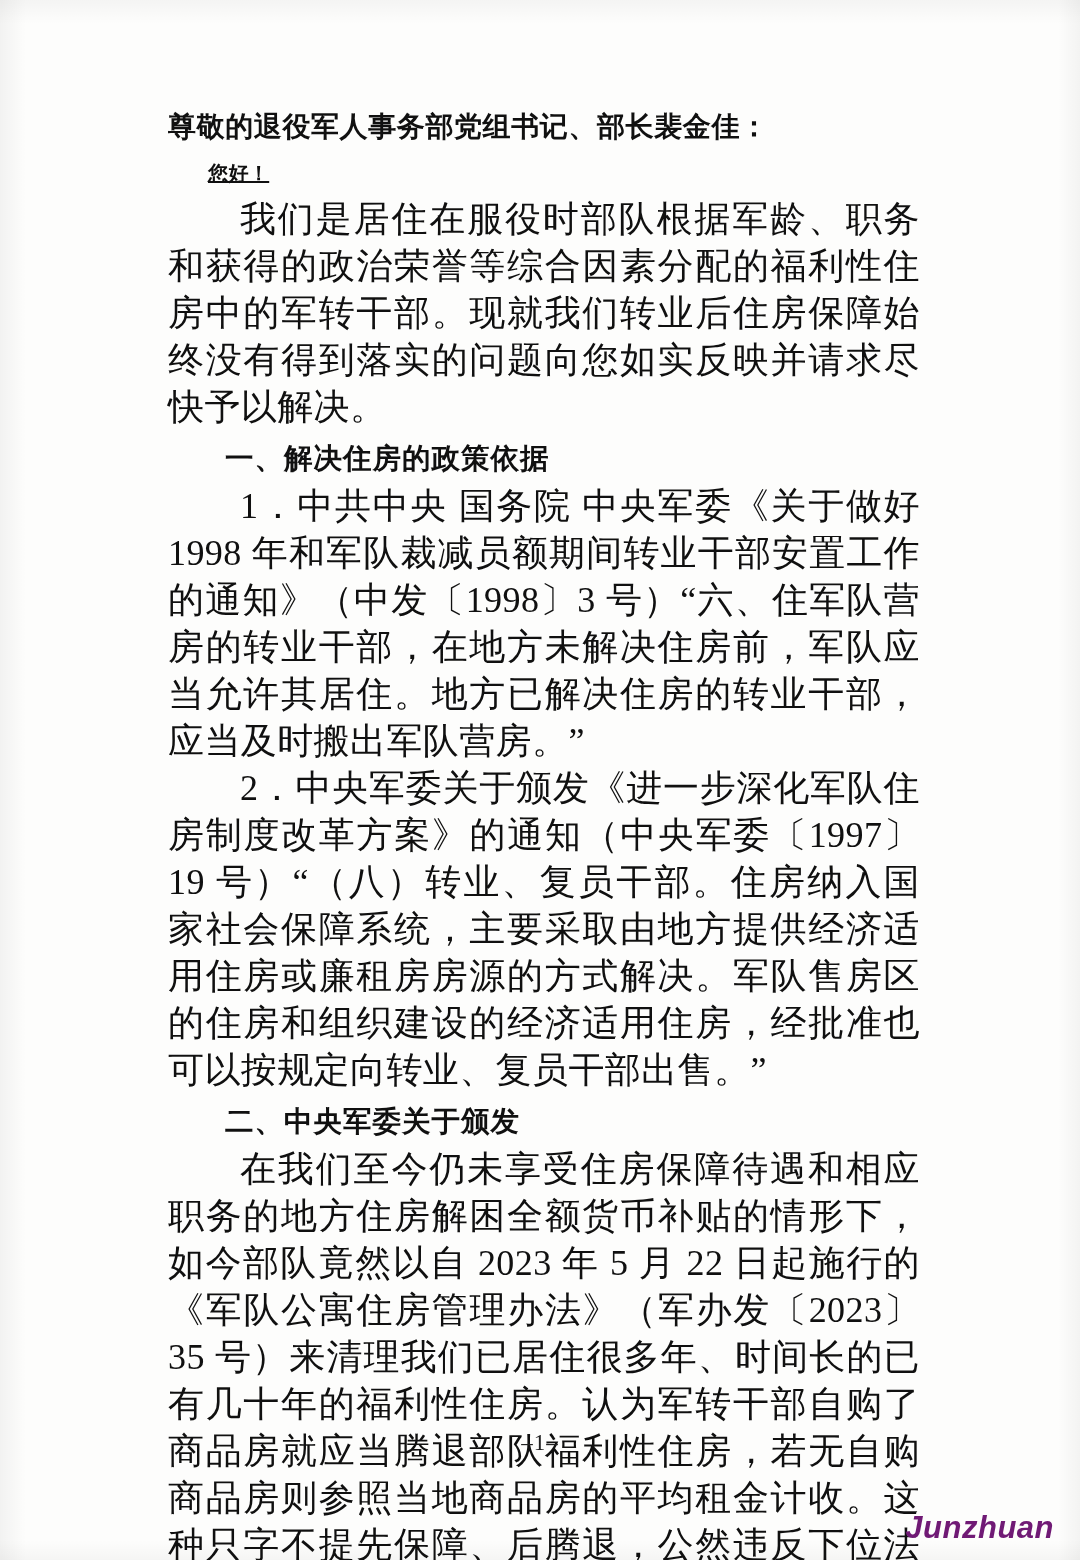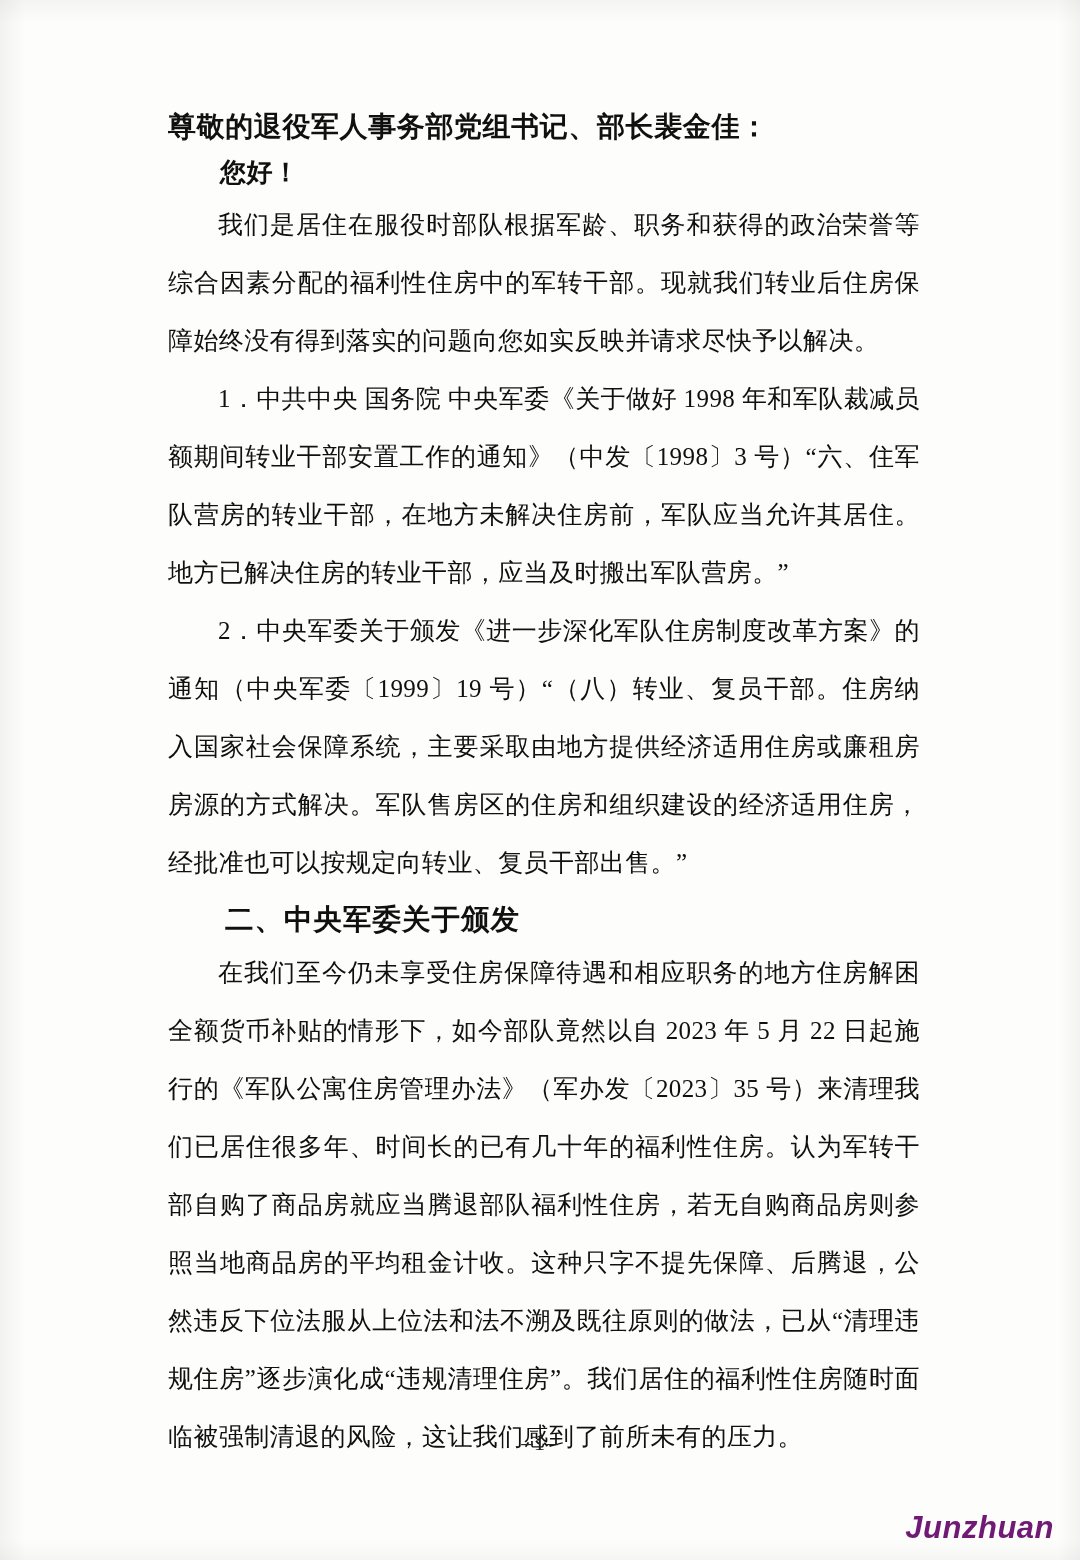--- a/index.html
+++ b/index.html
@@ -36,43 +36,44 @@
       linear-gradient(to top, rgba(0,0,0,0.03) 0px, rgba(0,0,0,0.0) 20px);
   }
   .content {
     position: absolute;
     left: 168px;
     top: 104px;
     width: 752px;
     color: #101010;
   }
   .para {
-    font-size: 25px;
-    line-height: 58px;
+    font-size: 36px;
+    line-height: 47px;
     text-align: justify;
     text-justify: inter-ideograph;
     letter-spacing: 0.4px;
     margin: 0 0 0 0;
     font-family: "Liberation Serif", "DejaVu Serif", serif;
   }
   .salutation {
     font-weight: bold;
     font-size: 28px;
     line-height: 46px;
     letter-spacing: 0.6px;
     margin-bottom: 0;
   }
   .indent1 {
     text-indent: 2em;
   }
   .indent-greet {
     text-indent: 2em;
     font-weight: bold;
-    font-size: 26px;
+    font-size: 20px;
     line-height: 46px;
+    text-decoration: underline;
   }
   .heading {
     font-weight: bold;
     font-size: 28.5px;
     line-height: 50px;
     text-indent: 2em;
     letter-spacing: 1px;
     margin: 2px 0 0 0;
     font-family: "Liberation Sans", "DejaVu Sans", sans-serif;
   }
@@ -104,24 +105,25 @@
 
 <div class="page">
   <div class="content">
 
     <p class="para salutation">尊敬的退役军人事务部党组书记、部长裴金佳：</p>
 
     <p class="para indent-greet">您好！</p>
 
     <p class="para indent1">我们是居住在服役时部队根据军龄、职务和获得的政治荣誉等综合因素分配的福利性住房中的军转干部。现就我们转业后住房保障始终没有得到落实的问题向您如实反映并请求尽快予以解决。</p>
 
+    <p class="heading">一、解决住房的政策依据</p>
 
     <p class="para indent1">1．中共中央 国务院 中央军委《关于做好 1998 年和军队裁减员额期间转业干部安置工作的通知》（中发〔1998〕3 号）“六、住军队营房的转业干部，在地方未解决住房前，军队应当允许其居住。地方已解决住房的转业干部，应当及时搬出军队营房。”</p>
 
-    <p class="para indent1">2．中央军委关于颁发《进一步深化军队住房制度改革方案》的通知（中央军委〔1999〕19 号）“（八）转业、复员干部。住房纳入国家社会保障系统，主要采取由地方提供经济适用住房或廉租房房源的方式解决。军队售房区的住房和组织建设的经济适用住房，经批准也可以按规定向转业、复员干部出售。”</p>
+    <p class="para indent1">2．中央军委关于颁发《进一步深化军队住房制度改革方案》的通知（中央军委〔1997〕19 号）“（八）转业、复员干部。住房纳入国家社会保障系统，主要采取由地方提供经济适用住房或廉租房房源的方式解决。军队售房区的住房和组织建设的经济适用住房，经批准也可以按规定向转业、复员干部出售。”</p>
 
 
     <p class="heading">二、中央军委关于颁发</p>
 
     <p class="para indent1">在我们至今仍未享受住房保障待遇和相应职务的地方住房解困全额货币补贴的情形下，如今部队竟然以自 2023 年 5 月 22 日起施行的《军队公寓住房管理办法》（军办发〔2023〕35 号）来清理我们已居住很多年、时间长的已有几十年的福利性住房。认为军转干部自购了商品房就应当腾退部队福利性住房，若无自购商品房则参照当地商品房的平均租金计收。这种只字不提先保障、后腾退，公然违反下位法服从上位法和法不溯及既往原则的做法，已从“清理违规住房”逐步演化成“违规清理住房”。我们居住的福利性住房随时面临被强制清退的风险，这让我们感到了前所未有的压力。</p>
   </div>
 
   <div class="footer-pagenum">–1–</div>
 
   <div class="watermark">Junzhuan</div>

